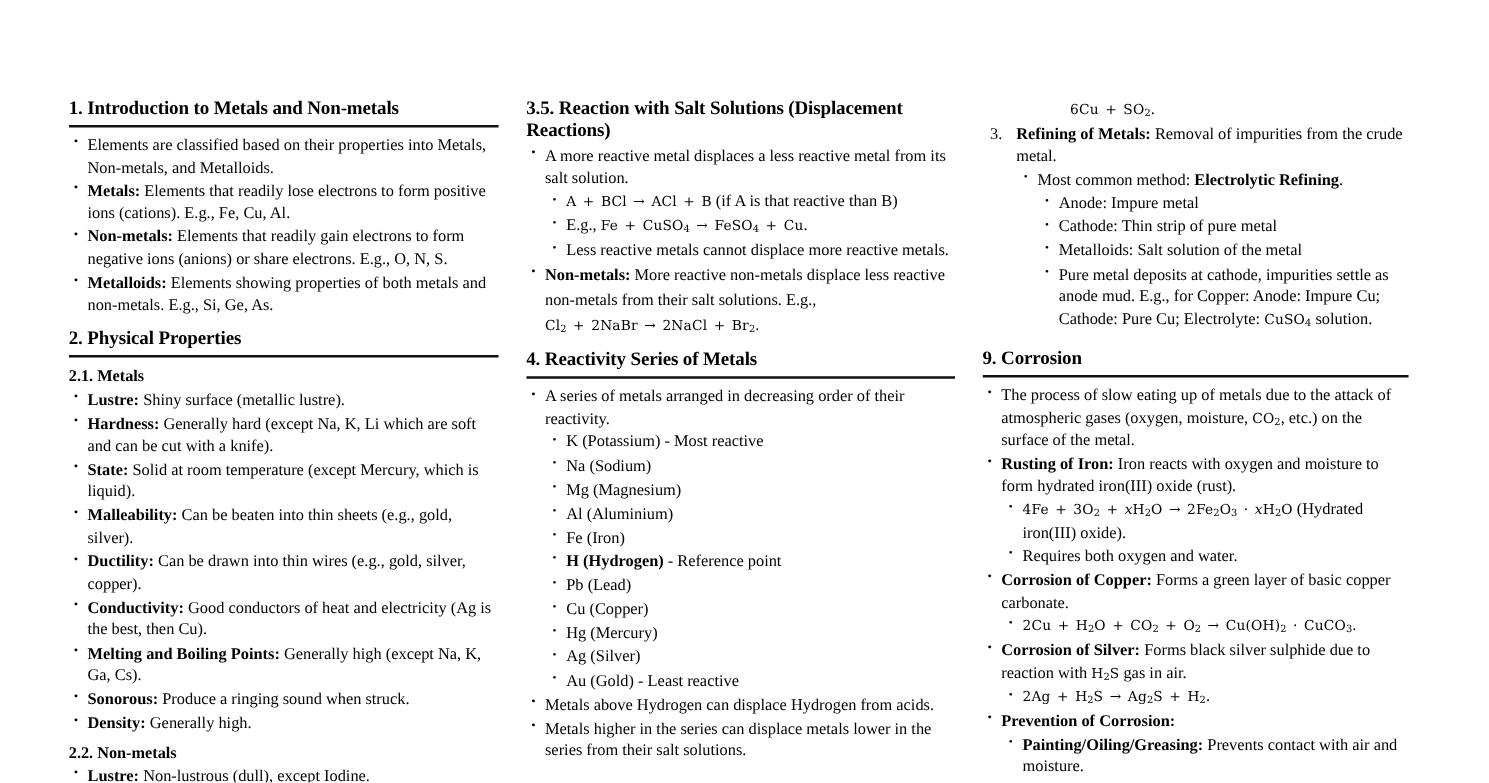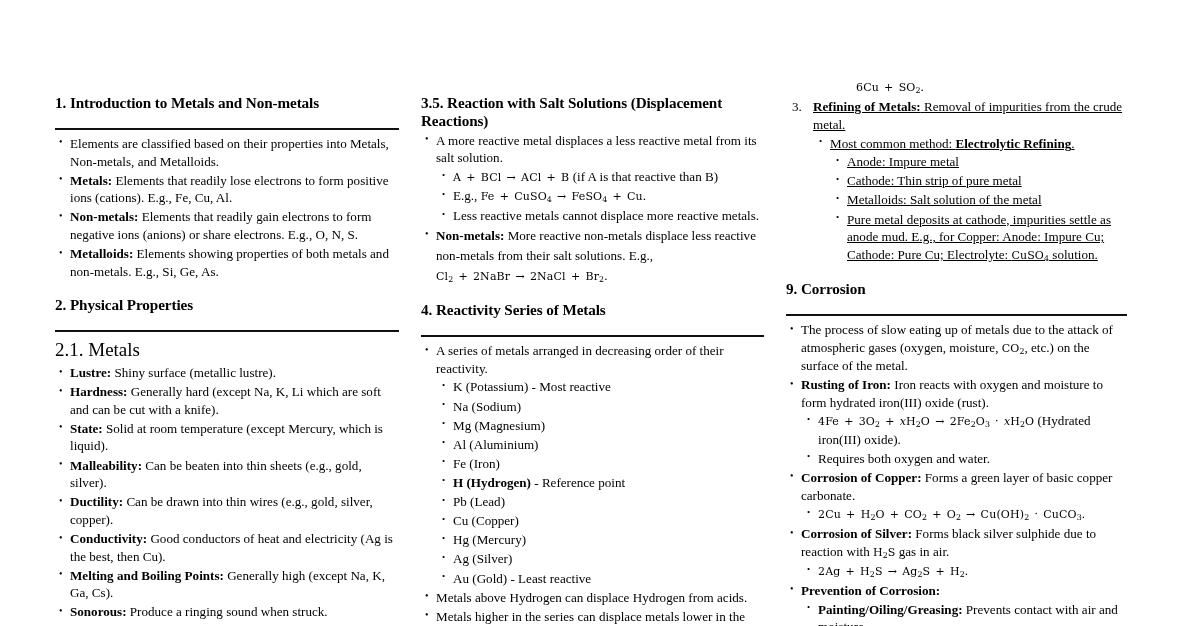--- a/index.html
+++ b/index.html
@@ -39,33 +39,33 @@
     height: 548px;
   }
   .column.col2 { width: 343px; flex: 0 0 343px; }
   .column.col3 { width: 341px; flex: 0 0 341px; }
 
   
   h2.sec {
     font-size: 15.2px;
     font-weight: bold;
     line-height: 1.18;
-    margin: 16px 0 5px 0;
-    padding: 0 0 16px 0;
+    margin: 0 0 5px 0;
+    padding: 0 0 4px 0;
     border-bottom: 2.2px solid #111;
     letter-spacing: -0.1px;
   }
   h2.sec.nohr {
     border-bottom: none;
     padding-bottom: 0;
     margin-bottom: 2px;
   }
   h3.sub {
-    font-size: 19px;
-    font-weight: normal;
+    font-size: 13px;
+    font-weight: bold;
     line-height: 1.2;
     margin: 7px 0 2px 0;
   }
   .sec-block { margin-bottom: 10px; }
   .sec-block:last-child { margin-bottom: 0; }
 
   
   ul, ol {
     margin: 0;
     padding: 0;
@@ -100,21 +100,21 @@
   ul.lvl3 > li::before {
     content: "\2022";
     position: absolute;
     left: -11px;
     top: -0.5px;
     font-size: 9px;
     line-height: 1.7;
   }
 
   ol.num { padding-left: 27px; counter-reset: oli; }
-  ol.num > li { counter-increment: oli; text-decoration: underline; }
+  ol.num > li { counter-increment: oli; }
   ol.num > li::before {
     content: counter(oli) ".";
     position: absolute;
     left: -21px;
     top: 0;
     font-size: 13.1px;
   }
 
   b, strong { font-weight: bold; }
 

